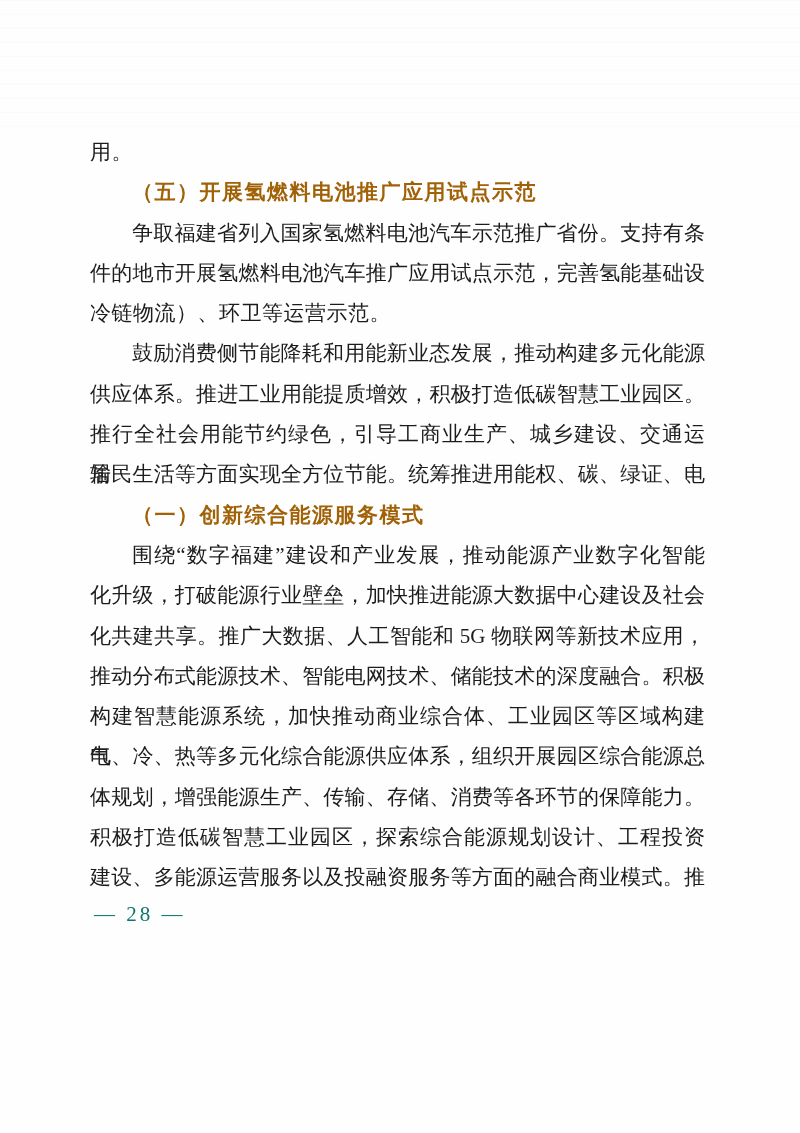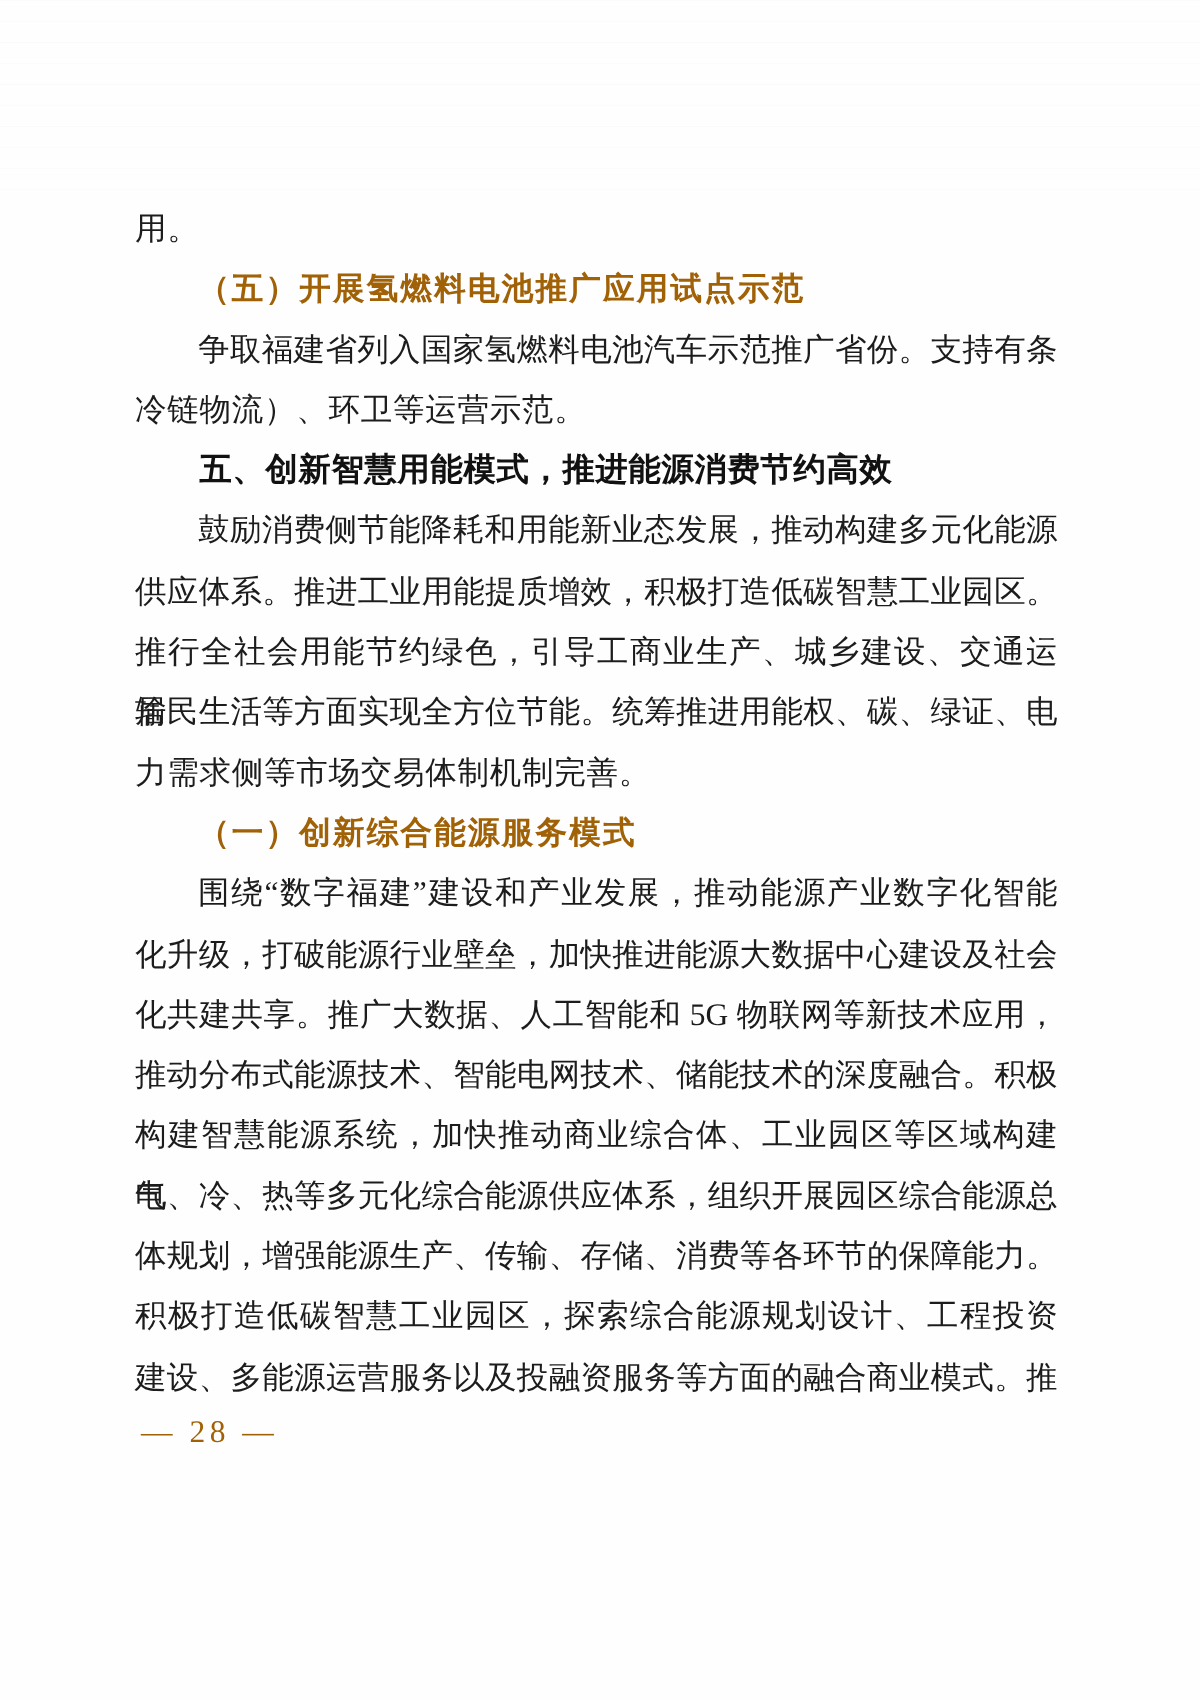--- a/index.html
+++ b/index.html
@@ -57,39 +57,38 @@
     font-weight: bold;
     color: #111;
     font-size: 21.5px;
     letter-spacing: 0.5px;
   }
   .footer {
     margin-top: 1px;
     margin-left: 4px;
     font-size: 21px;
     line-height: 30px;
-    color: #a16207;
+    color: #0f766e;
     letter-spacing: 3px;
   }
 </style>
 </head>
 <body>
 
 <div class="page">
   <div class="textblock">
     <div class="line">用。</div>
     <div class="line head-kai indent">（五）开展氢燃料电池推广应用试点示范</div>
     <div class="line justify indent">争取福建省列入国家氢燃料电池汽车示范推广省份。支持有条</div>
+    <div class="line justify">件的地市开展氢燃料电池汽车推广应用试点示范，完善氢能基础设</div>
     <div class="line">冷链物流）、环卫等运营示范。</div>
-    <div class="line head-hei indent">五、创新智慧用能模式，推进能源消费节约高效</div>
     <div class="line justify indent">鼓励消费侧节能降耗和用能新业态发展，推动构建多元化能源</div>
     <div class="line justify">供应体系。推进工业用能提质增效，积极打造低碳智慧工业园区。</div>
     <div class="line justify">推行全社会用能节约绿色，引导工商业生产、城乡建设、交通运输、</div>
     <div class="line justify">居民生活等方面实现全方位节能。统筹推进用能权、碳、绿证、电</div>
-    <div class="line">力需求侧等市场交易体制机制完善。</div>
     <div class="line head-kai indent">（一）创新综合能源服务模式</div>
     <div class="line justify indent">围绕“数字福建”建设和产业发展，推动能源产业数字化智能</div>
     <div class="line justify">化升级，打破能源行业壁垒，加快推进能源大数据中心建设及社会</div>
     <div class="line justify">化共建共享。推广大数据、人工智能和 5G 物联网等新技术应用，</div>
     <div class="line justify">推动分布式能源技术、智能电网技术、储能技术的深度融合。积极</div>
     <div class="line justify">构建智慧能源系统，加快推动商业综合体、工业园区等区域构建电、</div>
     <div class="line justify">气、冷、热等多元化综合能源供应体系，组织开展园区综合能源总</div>
     <div class="line justify">体规划，增强能源生产、传输、存储、消费等各环节的保障能力。</div>
     <div class="line justify">积极打造低碳智慧工业园区，探索综合能源规划设计、工程投资</div>
     <div class="line justify">建设、多能源运营服务以及投融资服务等方面的融合商业模式。推</div>

